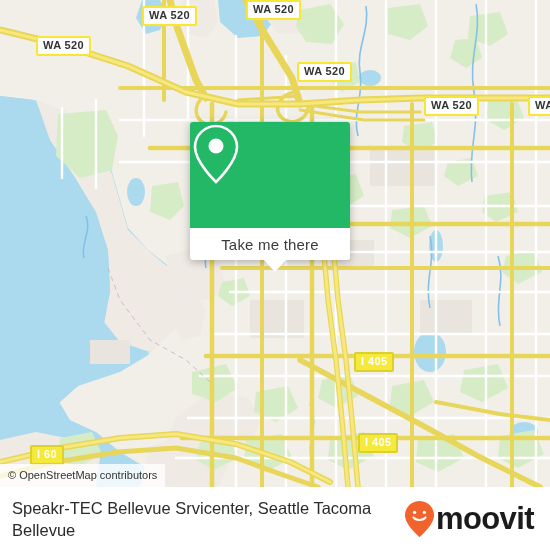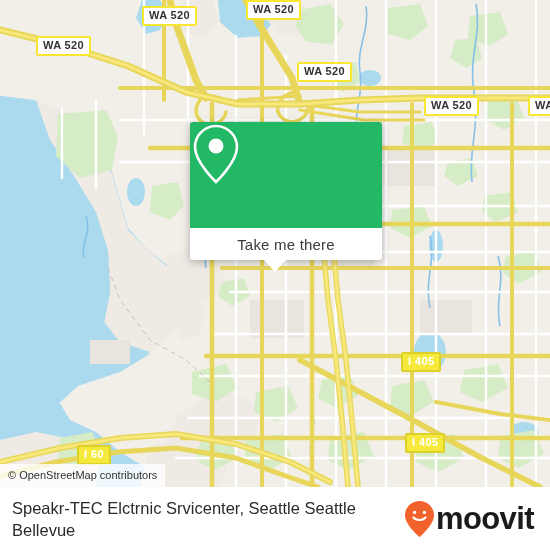--- a/index.html
+++ b/index.html
@@ -16,34 +16,34 @@
 
   
   .shield{
     position:absolute;
     font-size:11px;font-weight:bold;letter-spacing:.4px;
     padding:2px 5px 3px 5px;line-height:11px;
     border-radius:2px;white-space:nowrap;
     box-sizing:border-box;
   }
   .shield.state{background:#ffffff;border:2px solid #f7e733;color:#333333;}
-  .shield.interstate{background:#f5e93c;border:2px solid #ddd02a;color:#ffffff;margin-left:47px;}
+  .shield.interstate{background:#f5e93c;border:2px solid #ddd02a;color:#ffffff;}
 
   
   .attrib{
     position:absolute;left:0;bottom:0;
     background:rgba(255,255,255,.78);
     color:#333;font-size:11px;line-height:16px;
     padding:3px 8px 4px 8px;
     white-space:nowrap;
   }
 
   
   .popup{
-    position:absolute;left:190px;top:122px;width:192px;
+    position:absolute;left:190px;top:122px;width:160px;
     filter:drop-shadow(0 2px 4px rgba(0,0,0,.28));
   }
   .popup-head{
     background:#22b865;height:106px;
     border-radius:3px 3px 0 0;
     display:flex;align-items:center;justify-content:center;
   }
   .popup-body{
     background:#ffffff;height:32px;
     border-radius:0 0 3px 3px;
@@ -263,21 +263,21 @@
       <div class="popup-body">
         <span class="popup-label">Take me there</span>
       </div>
     </div>
     <div class="popup-tail" style="left:275px;"></div>
 
     <div class="attrib">© OpenStreetMap contributors</div>
   </div>
 
   <div class="footer">
-    <div class="footer-title">Speakr-TEC Elctrnic Srvicenter, Seattle Seattle Bellevue</div>
+    <div class="footer-title">Speakr-TEC Bellevue Srvicenter, Seattle Tacoma Bellevue</div>
     <div class="brand">
       <svg width="31" height="38" viewBox="0 0 31 38">
         <path d="M15.5 1 C7.5 1 1 7.4 1 15.2 C1 25 15.5 37 15.5 37 C15.5 37 30 25 30 15.2 C30 7.4 23.5 1 15.5 1 Z" fill="#f2622c"></path>
         <circle cx="10.6" cy="12.4" r="1.7" fill="#ffffff"></circle>
         <circle cx="20.4" cy="12.4" r="1.7" fill="#ffffff"></circle>
         <path d="M9.4 17.4 C11.6 20.8 19.4 20.8 21.6 17.4" fill="none" stroke="#ffffff" stroke-width="2" stroke-linecap="round"></path>
       </svg>
       <span class="brand-word">moovit</span>
     </div>
   </div>

